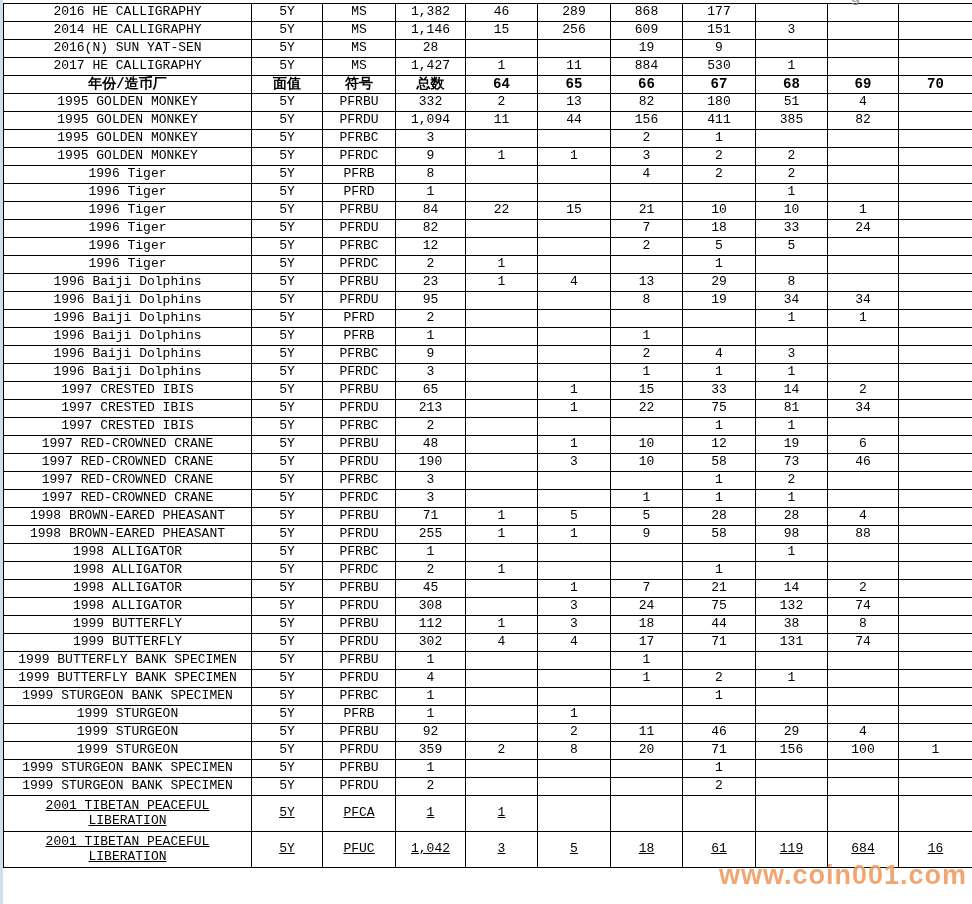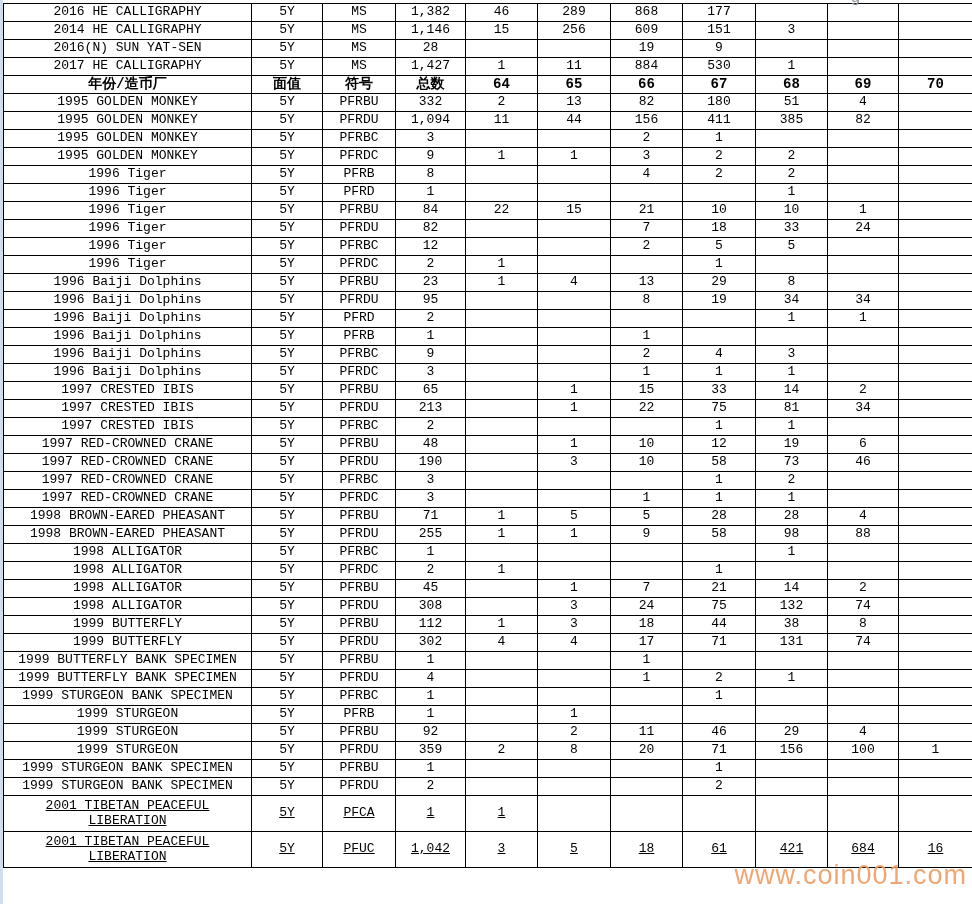--- a/index.html
+++ b/index.html
@@ -36,21 +36,21 @@
   .census-table tr.tall { height: 36px; text-decoration: underline; }
   .census-table tr.header-row td {
     font-weight: bold;
     font-size: 14px;
   }
   .watermark {
     position: absolute;
     right: 5px;
     bottom: 13px;
     font-family: "Liberation Sans", "DejaVu Sans", sans-serif;
-    font-weight: normal;
+    font-weight: bold;
     font-size: 27px;
     letter-spacing: 1px;
     color: #f1a068;
     opacity: 0.93;
     pointer-events: none;
   }
   .artifact {
     position: absolute;
     left: 851px; top: 0;
     width: 24px; height: 6px;
@@ -677,20 +677,20 @@
       <tr class="data-row tall">
         <td>2001 TIBETAN PEACEFUL
 LIBERATION</td>
         <td>5Y</td>
         <td>PFUC</td>
         <td>1,042</td>
         <td>3</td>
         <td>5</td>
         <td>18</td>
         <td>61</td>
-        <td>421</td>
+        <td>119</td>
         <td>684</td>
         <td>16</td>
       </tr>
     </tbody>
 </table>
 
 <div class="watermark">www.coin001.com</div>
 
 </body></html>

